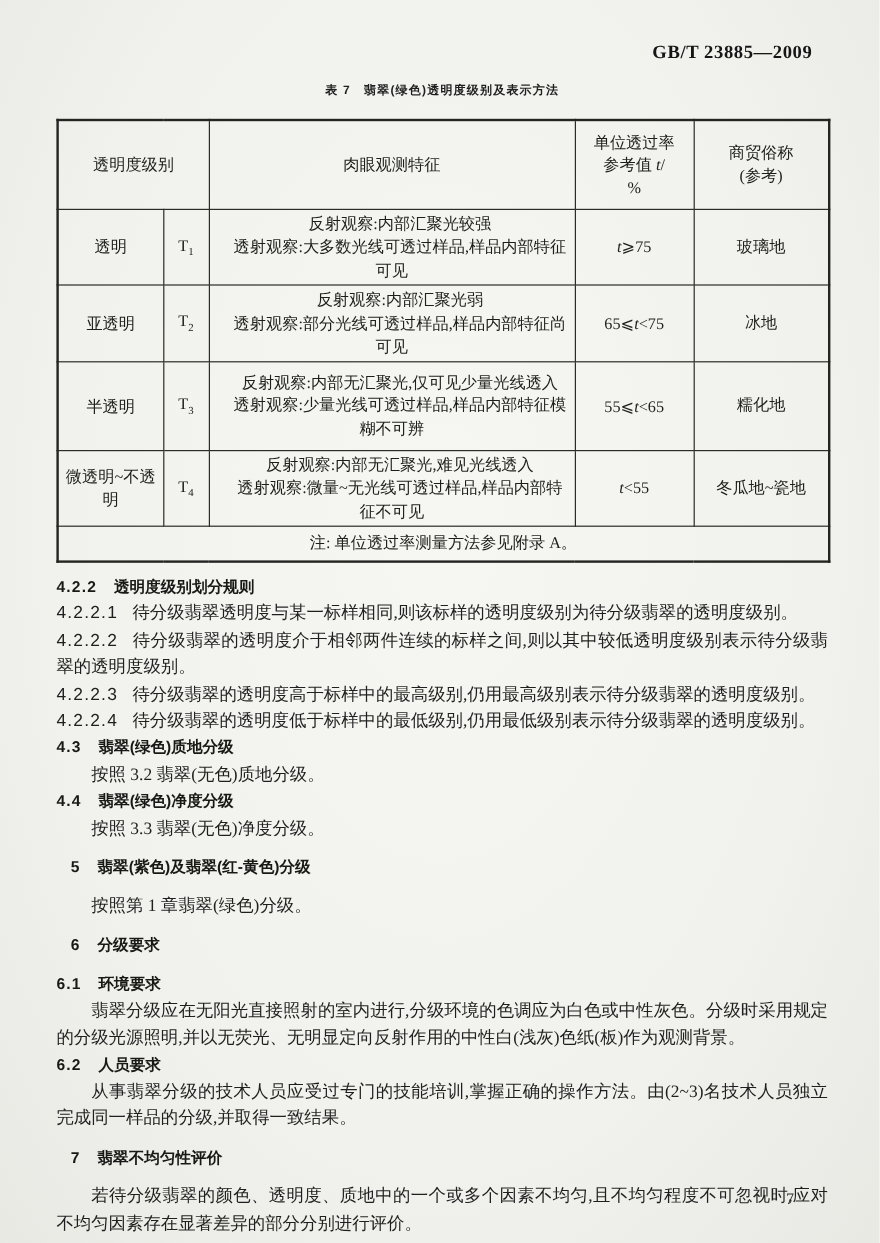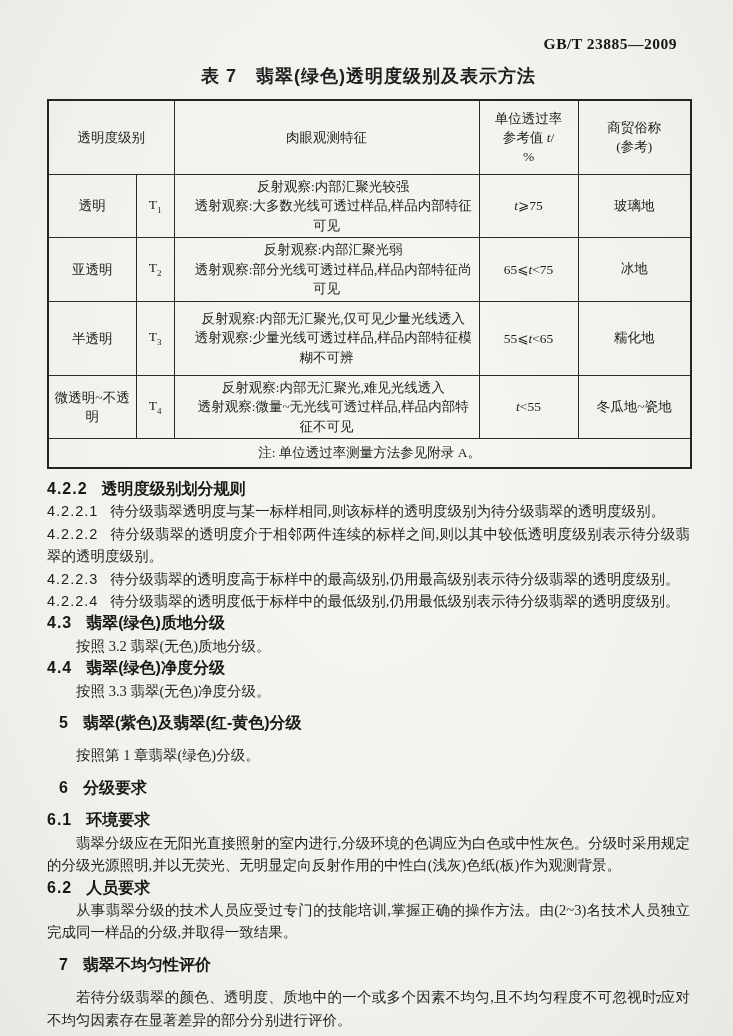--- a/index.html
+++ b/index.html
@@ -16,21 +16,21 @@
     font-family:"Liberation Serif", serif;
     font-weight:bold;font-size:15.5px;letter-spacing:0.5px;
     color:#161616;
   }
   .content{
     position:absolute;left:47px;top:64px;width:643px;
   }
   .table-title{
     text-align:center;
     font-family:"Liberation Sans", sans-serif;
-    font-weight:bold;font-size:18px;line-height:24px;
+    font-weight:bold;font-size:10px;line-height:24px;
     letter-spacing:1px;
   }
   table.grade-table{
     width:643px;
     border-collapse:collapse;
     margin-top:11px;margin-bottom:9px;
     table-layout:fixed;
   }
   table.grade-table td, table.grade-table th{
     border:1.5px solid #2b2b28;
@@ -53,21 +53,21 @@
   td.c-feat .fline{text-indent:1em;line-height:19.5px;}
   td.c-val{font-size:13px;}
   .var{font-style:italic;font-family:"Liberation Serif", serif;}
   td.c-note{
     text-align:left;font-size:13px;height:24px;
     padding-left:40px;line-height:18px;
   }
   .sections{margin-top:0;}
   .sec-h1, .sec-h2{
     font-family:"Liberation Sans", sans-serif;
-    font-weight:bold;font-size:16px;line-height:22.4px;
+    font-weight:bold;font-size:13px;line-height:22.4px;
     color:#181816;
   }
   .sec-h1{margin:10px 12px;}
   .sec-h2{margin:0;}
   .sec-h1 .num, .sec-h2 .num{margin-right:14px;letter-spacing:1px;}
   .sec-clause{
     font-size:14.5px;line-height:22.4px;text-align:justify;
     margin:0;
   }
   .sec-clause .num{

